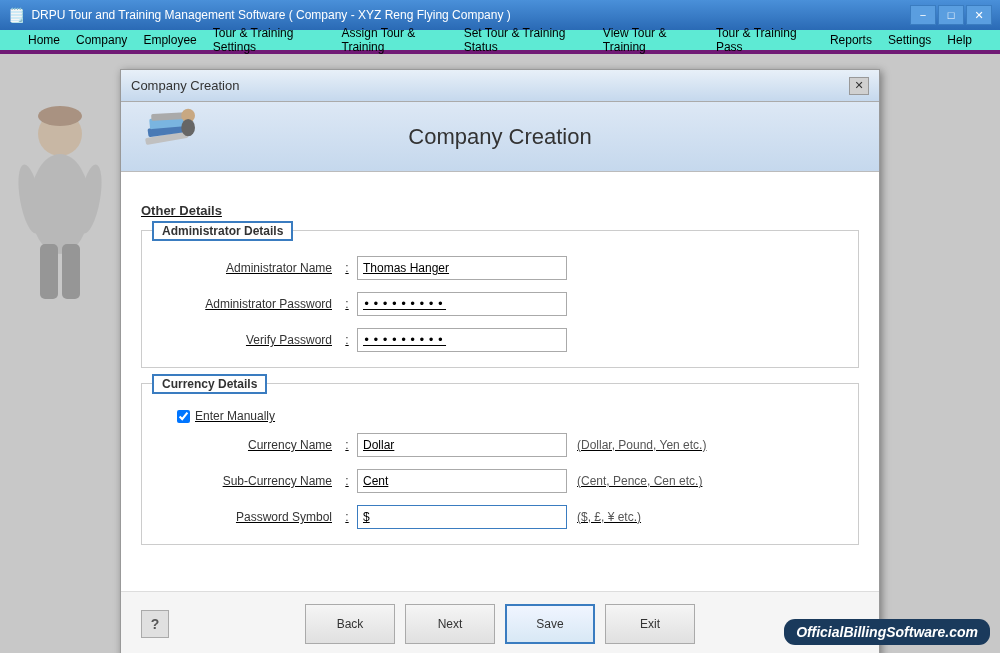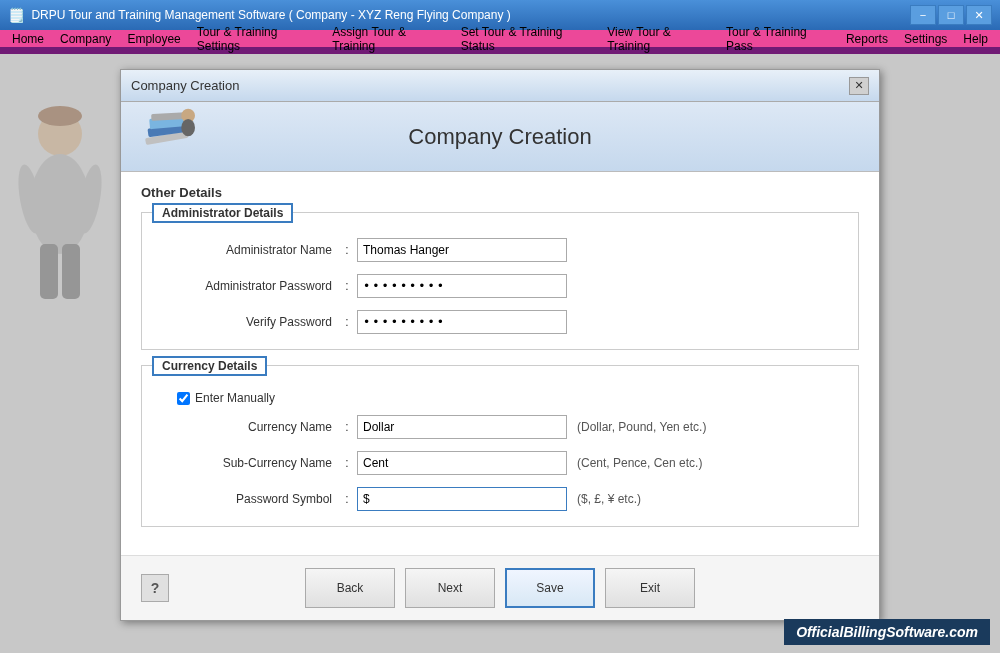--- a/index.html
+++ b/index.html
@@ -40,26 +40,26 @@
       color: white;
       font-size: 11px;
       cursor: pointer;
       display: flex;
       align-items: center;
       justify-content: center;
     }
 
     
     .menu-bar {
-      background: #ec4899;
+      background: #5eead4;
       height: 24px;
       display: flex;
       align-items: center;
-      padding: 0 4px;
-      border-bottom: 7px solid #701a75;
+      padding: 0 20px;
+      border-bottom: 4px solid #701a75;
     }
     .menu-item {
       padding: 2px 8px;
       cursor: pointer;
       font-size: 12px;
       color: #000;
       height: 22px;
       display: flex;
       align-items: center;
     }
@@ -133,22 +133,23 @@
     }
 
     
     .book-icon svg {
       width: 60px;
       height: 55px;
     }
 
     
     .dialog-body {
-      padding: 13px 20px;
+      padding: 31px 20px;
       background: white;
+      text-decoration: underline;
     }
 
     
     .section-box {
       border: 1px solid #ccc;
       padding: 15px;
       margin-bottom: 15px;
       position: relative;
     }
     .section-box-title {
@@ -263,20 +264,21 @@
     .branding {
       position: absolute;
       bottom: 8px;
       right: 10px;
       background: #1a3a5c;
       color: white;
       font-size: 14px;
       font-weight: bold;
       padding: 5px 12px;
       font-style: italic;
+      border-radius: 11px;
     }
 
     
     .pwd-field {
       font-family: monospace;
       letter-spacing: 2px;
     }
 
     
     .other-details-label {

